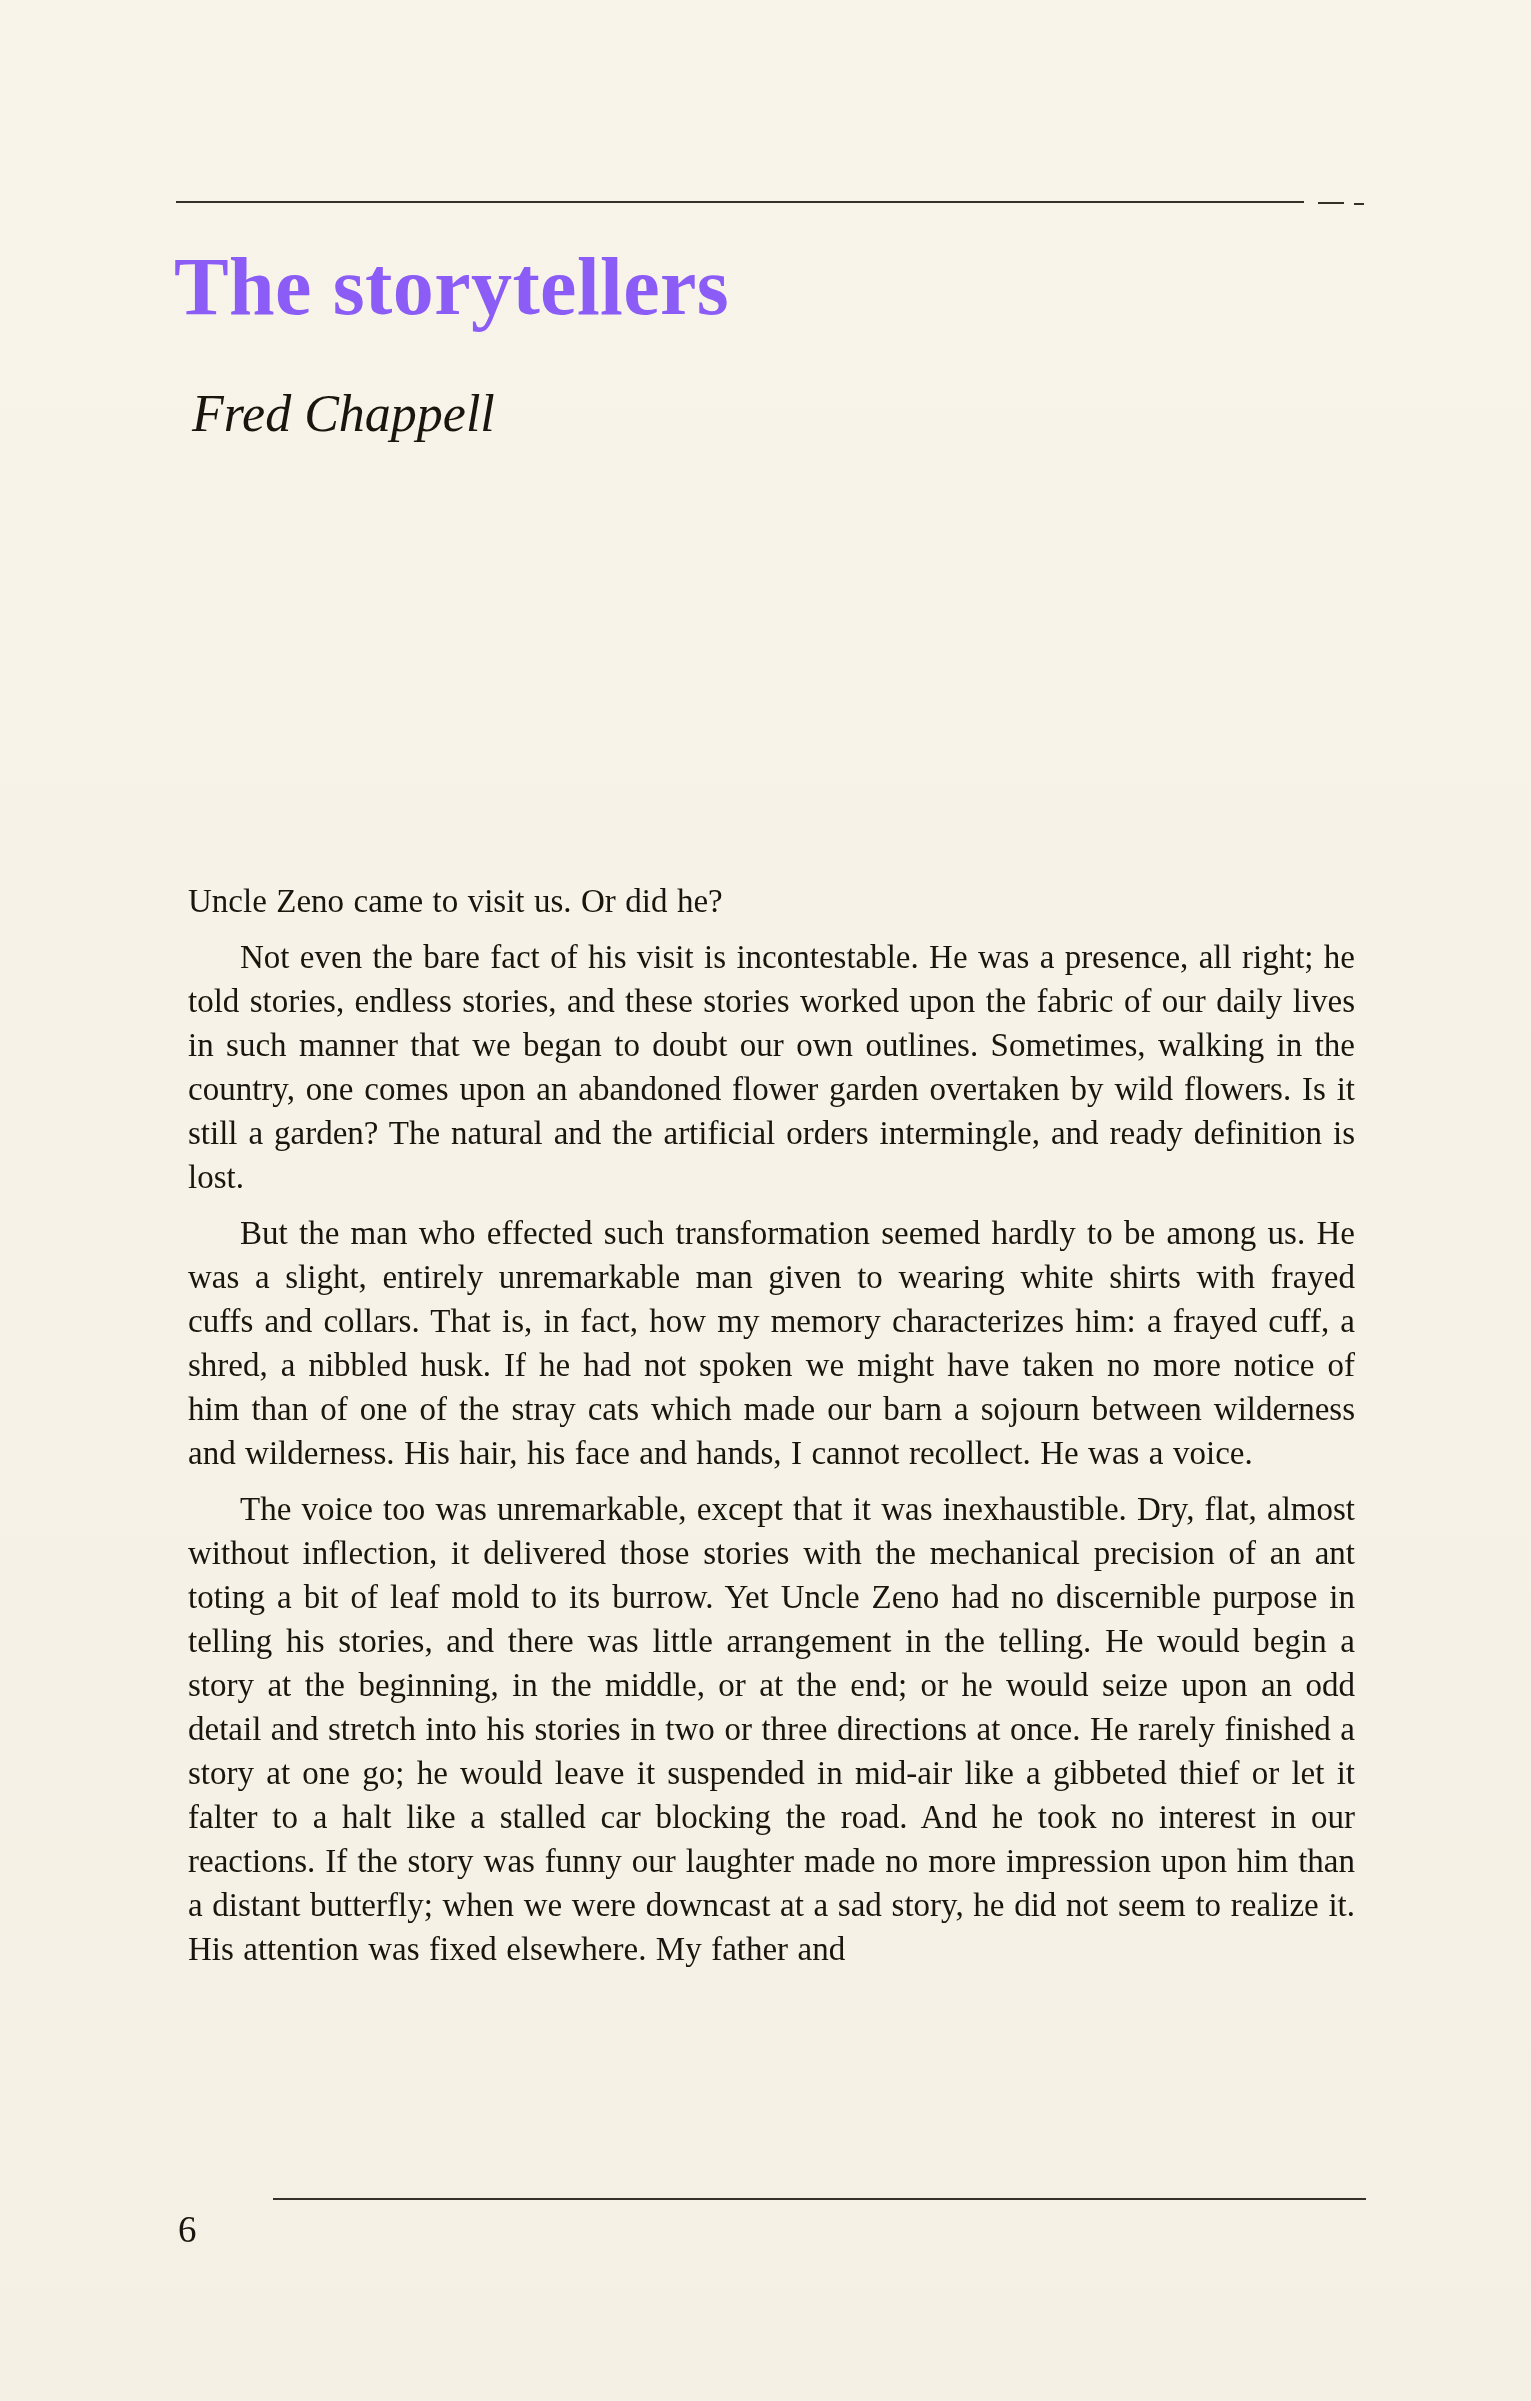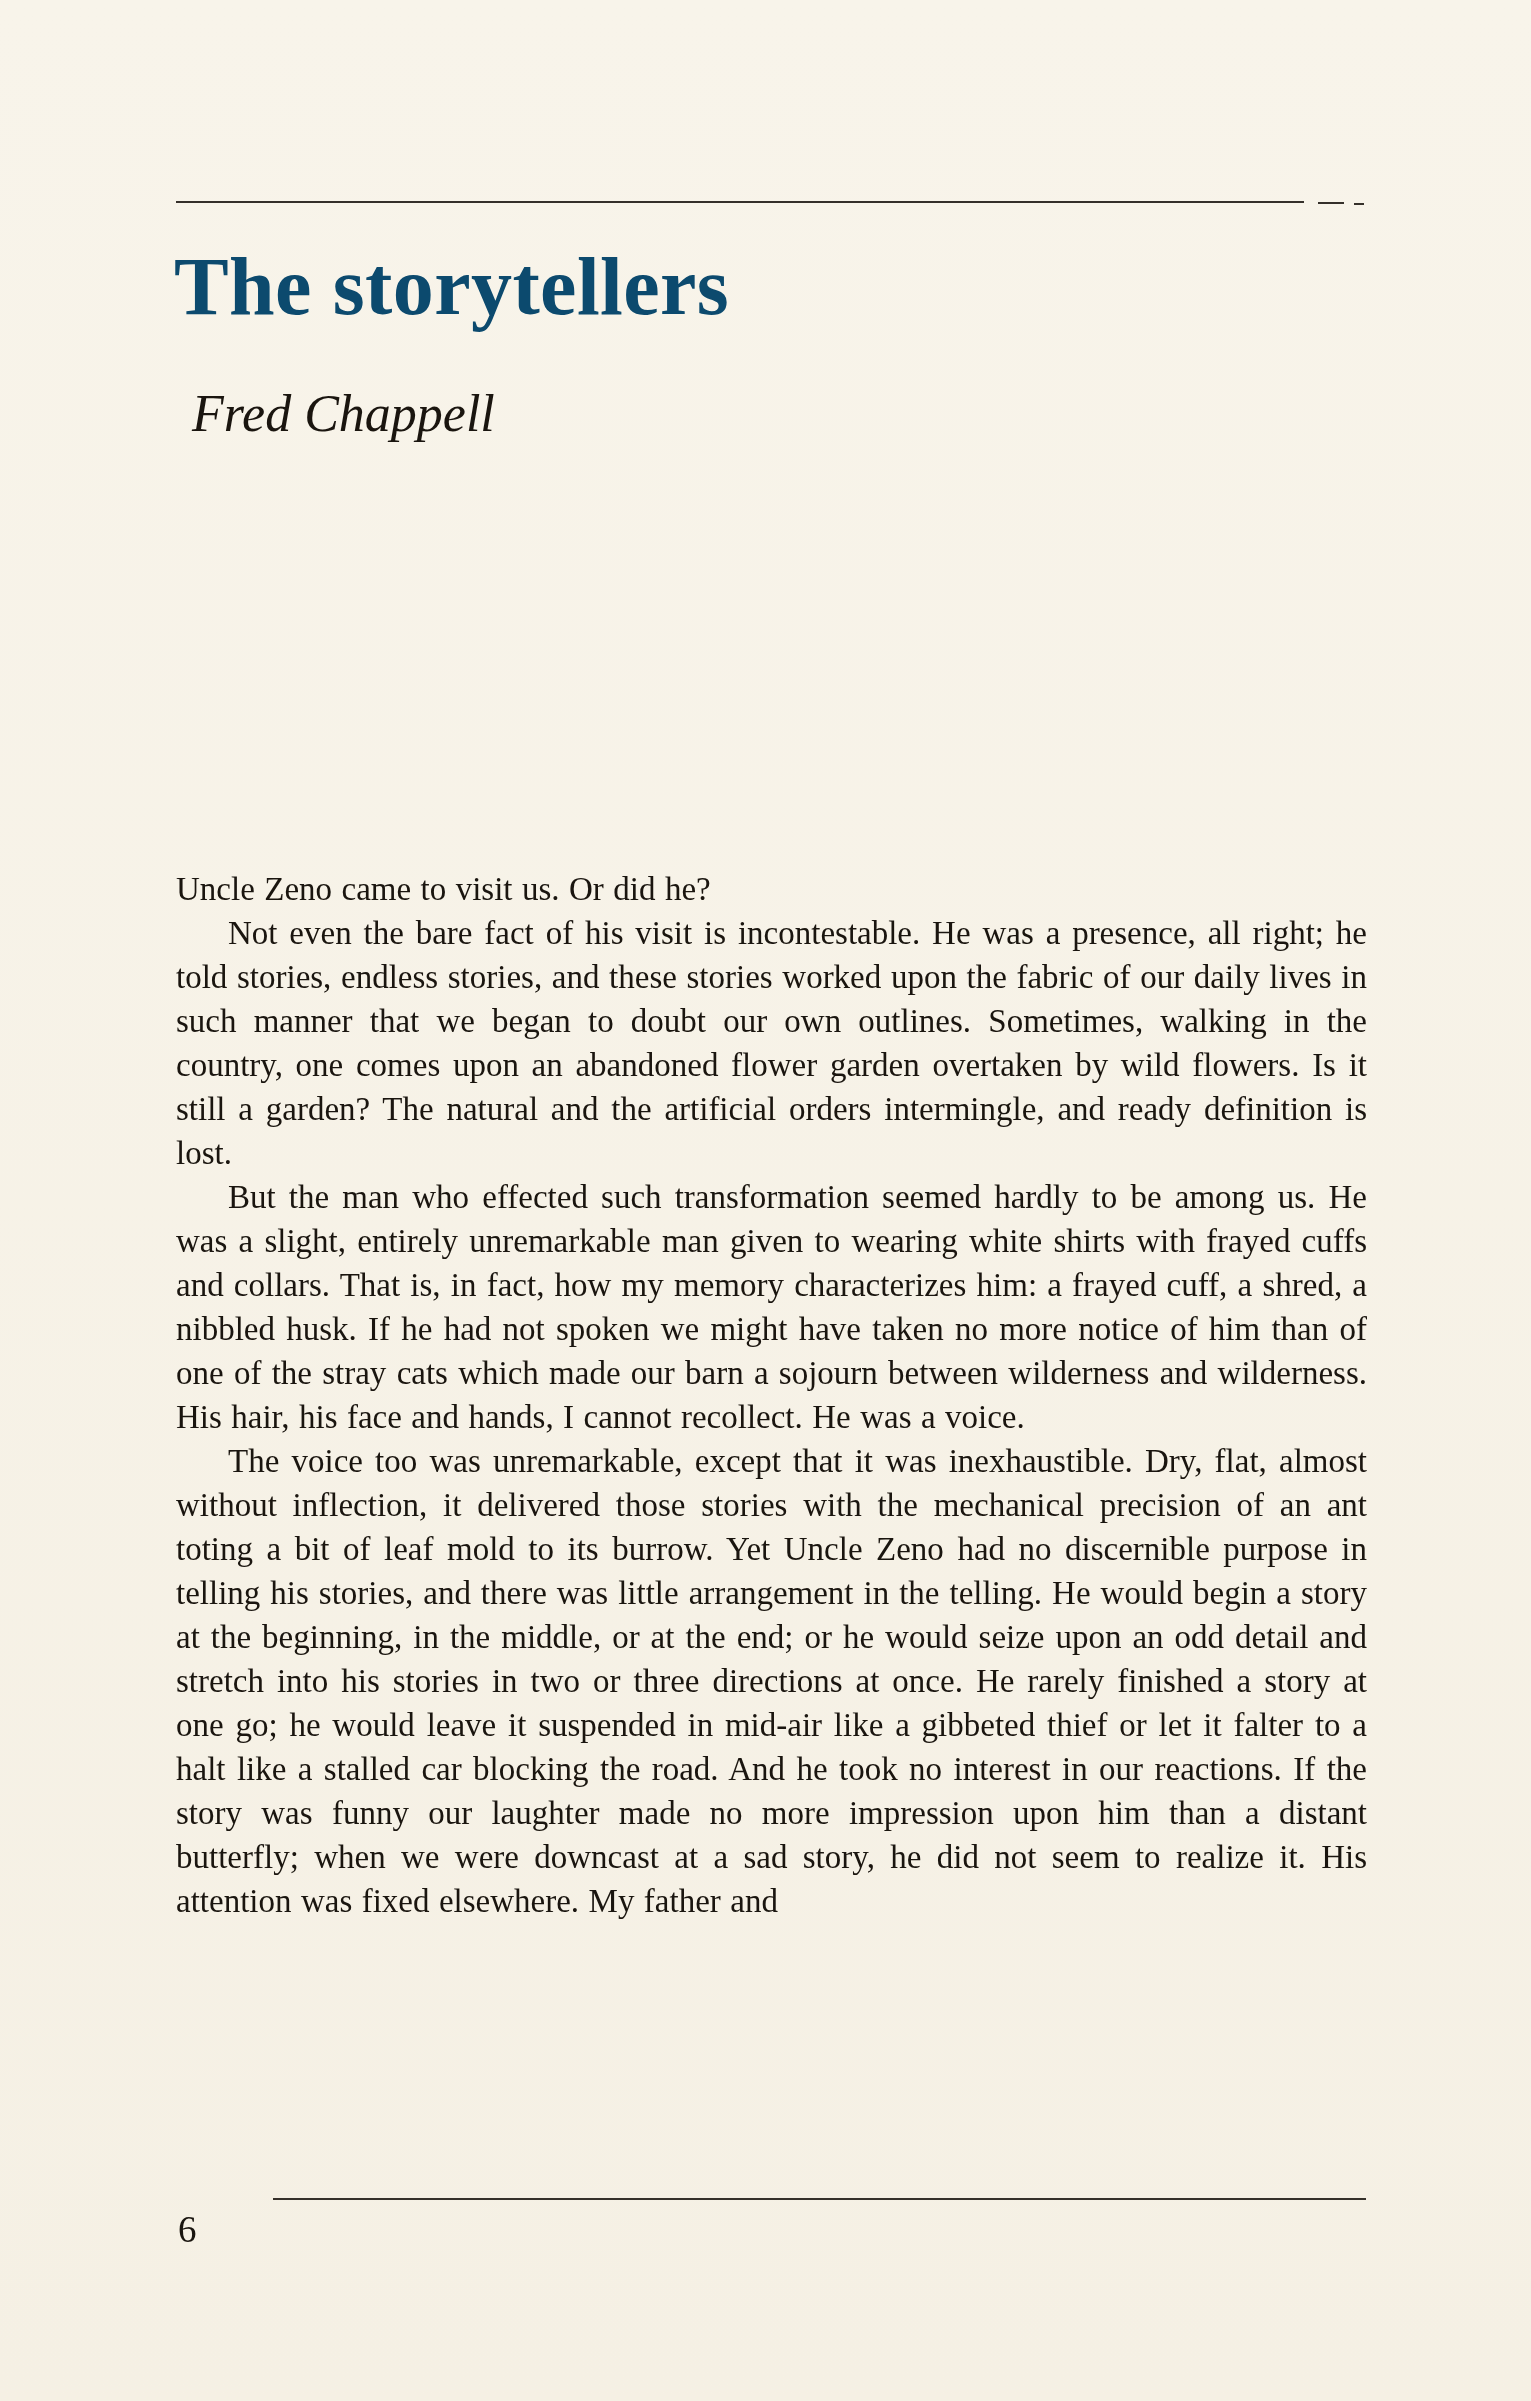--- a/index.html
+++ b/index.html
@@ -31,21 +31,21 @@
 
   .title {
     position: absolute;
     left: 174px;
     top: 242px;
     margin: 0;
     font-size: 82px;
     line-height: 1.1;
     font-weight: bold;
     letter-spacing: 0.4px;
-    color: #0c4a6e;
+    color: #8b5cf6;
   }
   .author {
     position: absolute;
     left: 176px;
     top: 369px;
     margin: 16px;
     font-size: 52px;
     line-height: 1.1;
     font-style: italic;
     font-weight: normal;
@@ -55,21 +55,21 @@
     position: absolute;
     left: 176px;
     top: 867px;
     width: 1191px;
     font-size: 33px;
     line-height: 44px;
     text-align: justify;
     word-spacing: 1.2px;
   }
   .body-text p {
-    margin: 0;
+    margin: 12px;
     text-indent: 52px;
   }
   .body-text p.first-paragraph {
     text-indent: 0;
   }
   .page-number {
     position: absolute;
     left: 178px;
     top: 2210px;
     font-size: 37px;

